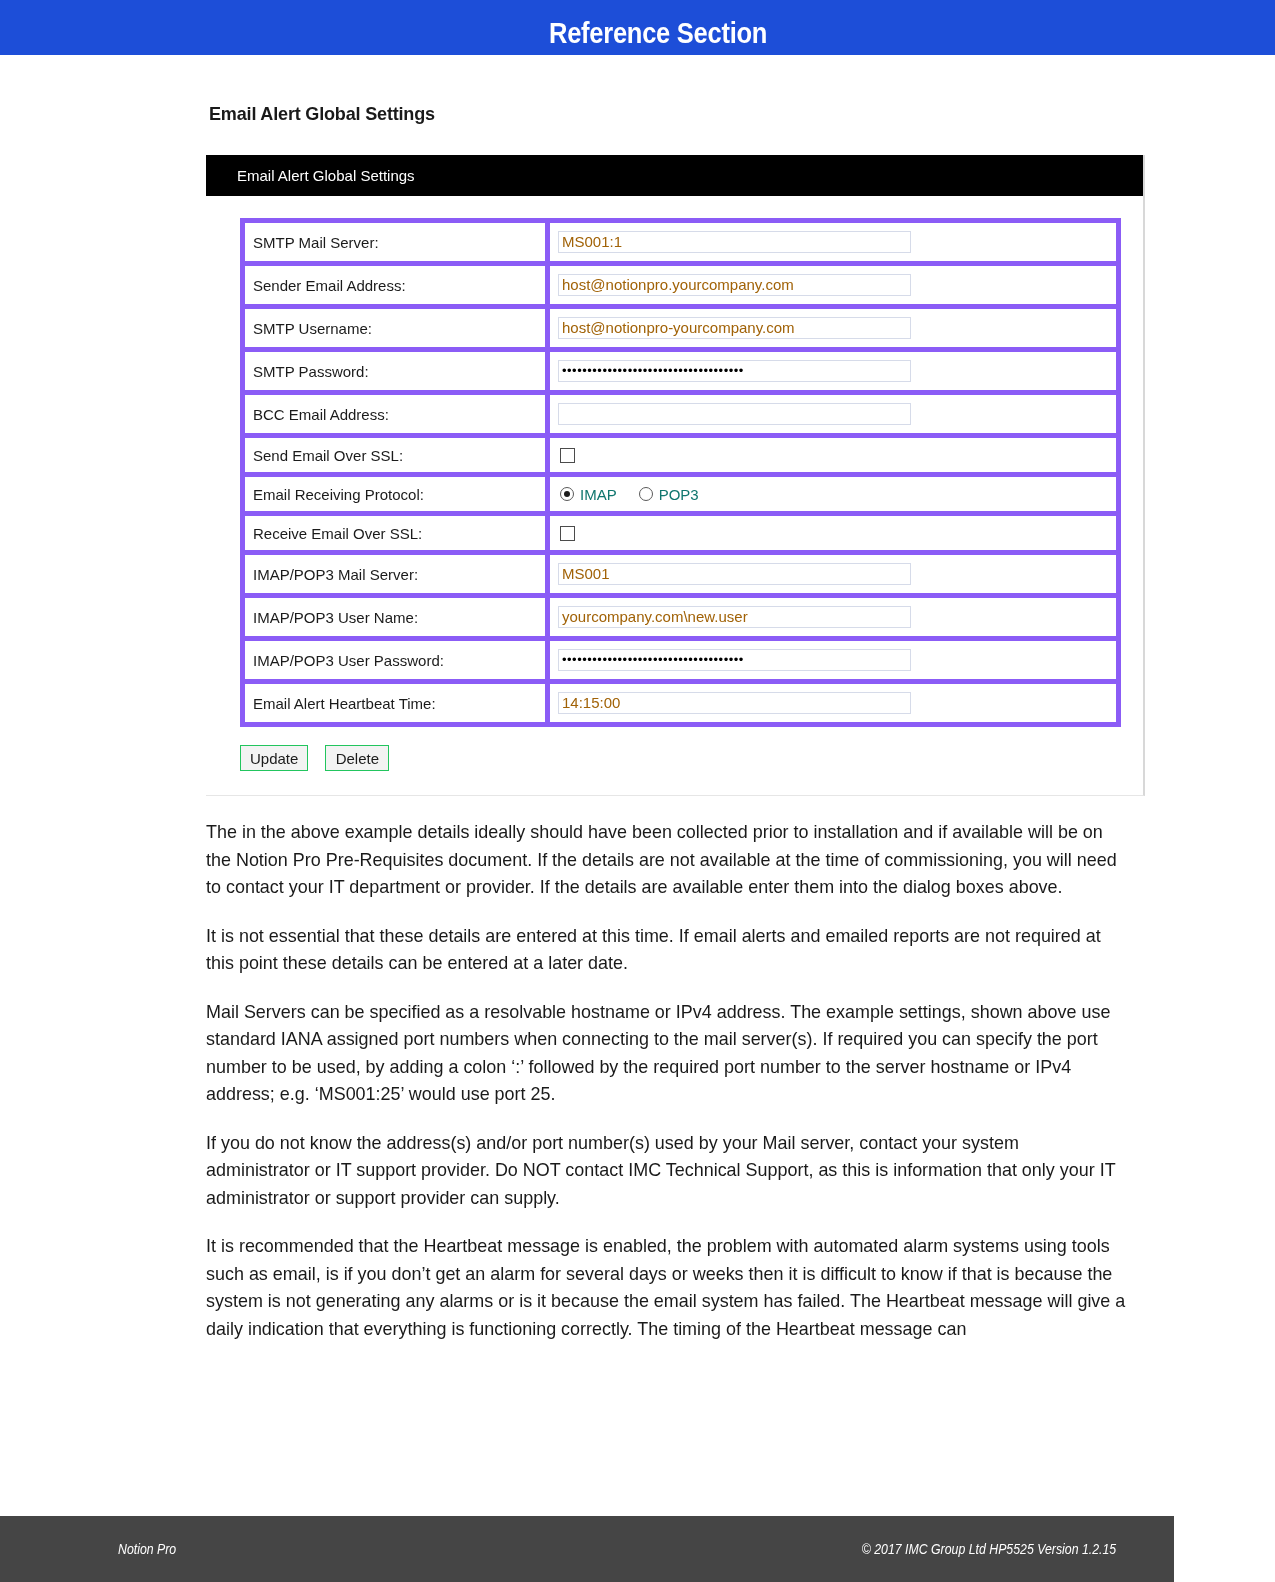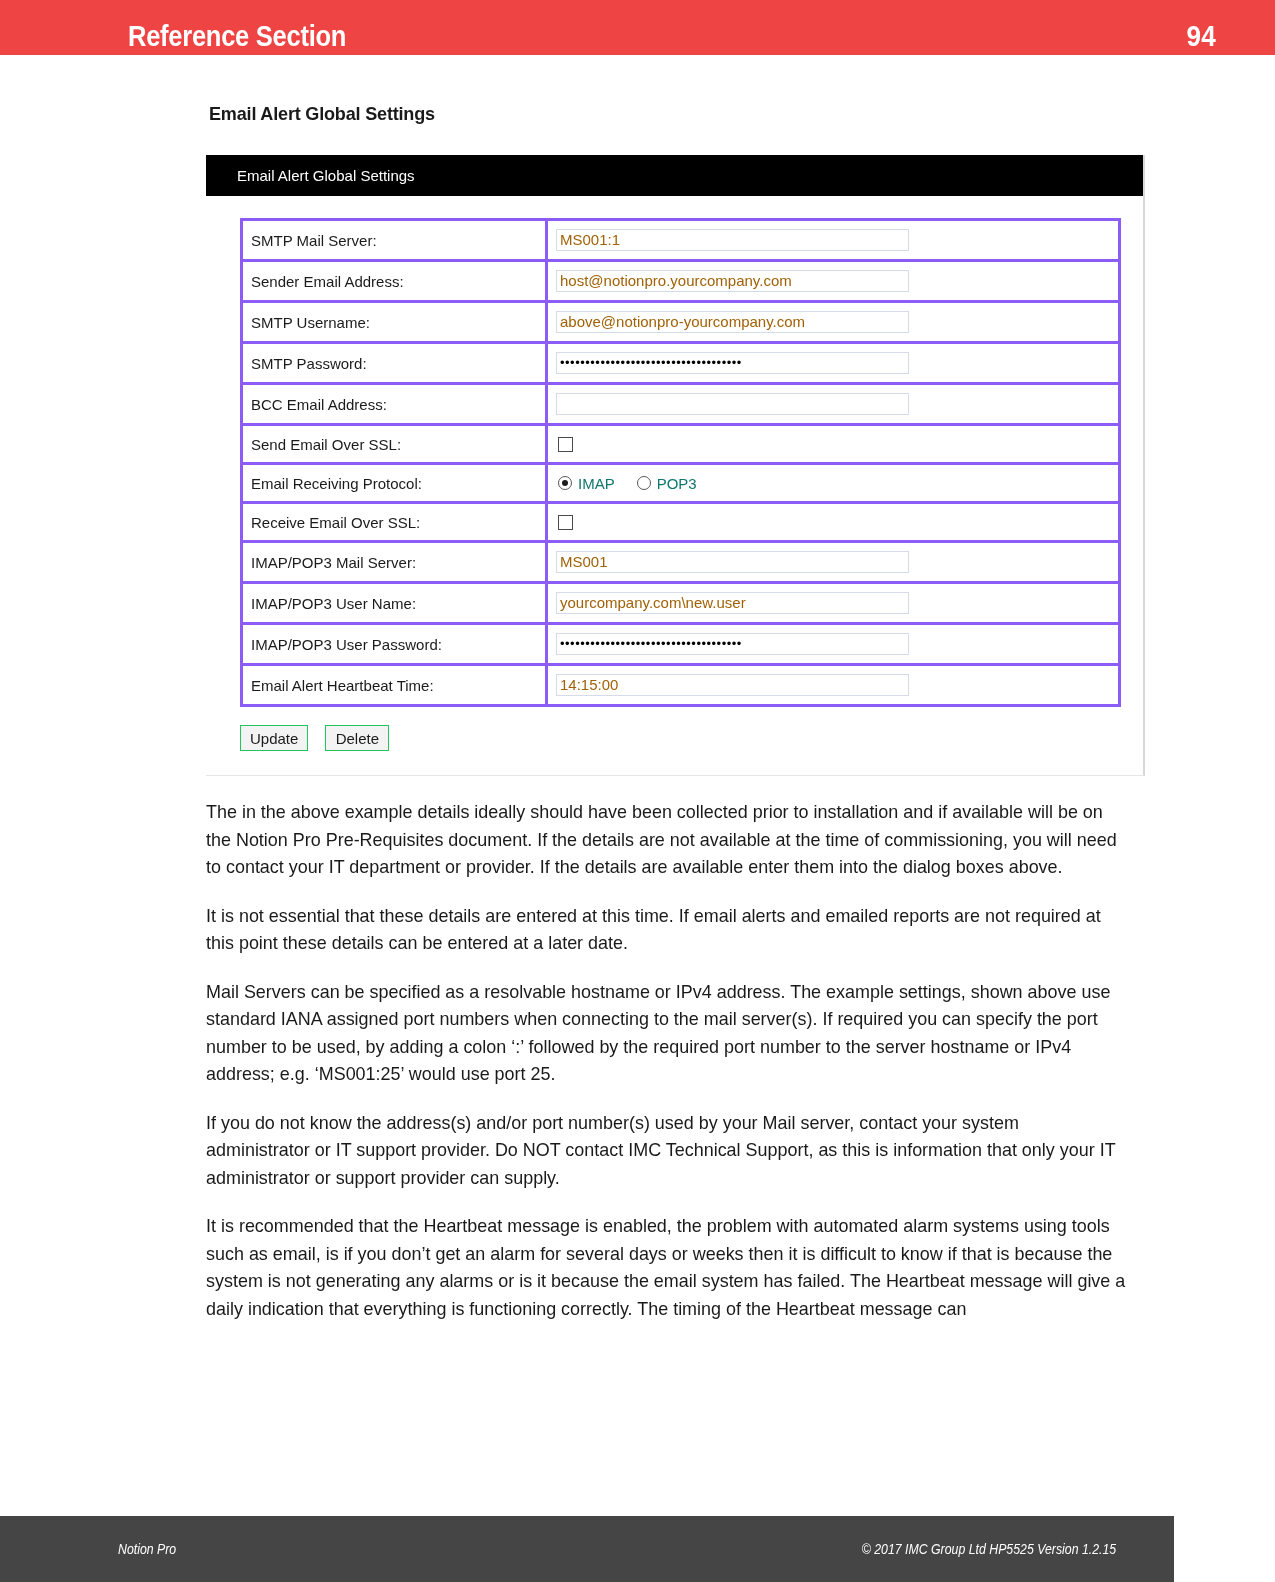--- a/index.html
+++ b/index.html
@@ -9,25 +9,26 @@
     height: 1582px;
     background: #ffffff;
     font-family: "Liberation Sans", sans-serif;
     overflow: hidden;
     position: relative;
   }
 
   
   .page-header {
     height: 55px;
-    background: #ef4444;
+    background: #1d4ed8;
     display: flex;
     align-items: center;
     justify-content: space-between;
     padding: 17px 58px 0 128px;
+    flex-direction: column;
   }
   .page-header-title {
     color: #ffffff;
     font-size: 29px;
     font-weight: bold;
     letter-spacing: -0.3px;
     transform: scaleX(0.88);
     transform-origin: left center;
   }
   .page-number {
@@ -75,21 +76,21 @@
   .shot-body {
     padding: 22px 0 0 34px;
     background: #ffffff;
   }
   table.settings {
     border-collapse: collapse;
     width: 881px;
     table-layout: fixed;
   }
   table.settings td {
-    border: 3px solid #8b5cf6;
+    border: 5px solid #8b5cf6;
     height: 39px;
     vertical-align: middle;
     padding: 8px;
   }
   td.label-cell {
     width: 305px;
     padding-left: 41px;
     font-size: 15px;
     color: #1b1b1b;
     white-space: nowrap;
@@ -249,21 +250,21 @@
           </tr>
           <tr>
             <td class="label-cell">Sender Email Address:</td>
             <td class="value-cell">
               <div class="txtbox">host@notionpro.yourcompany.com</div>
             </td>
           </tr>
           <tr>
             <td class="label-cell">SMTP Username:</td>
             <td class="value-cell">
-              <div class="txtbox">above@notionpro-yourcompany.com</div>
+              <div class="txtbox">host@notionpro-yourcompany.com</div>
             </td>
           </tr>
           <tr>
             <td class="label-cell">SMTP Password:</td>
             <td class="value-cell">
               <div class="txtbox pw">••••••••••••••••••••••••••••••••••••</div>
             </td>
           </tr>
           <tr>
             <td class="label-cell">BCC Email Address:</td>

